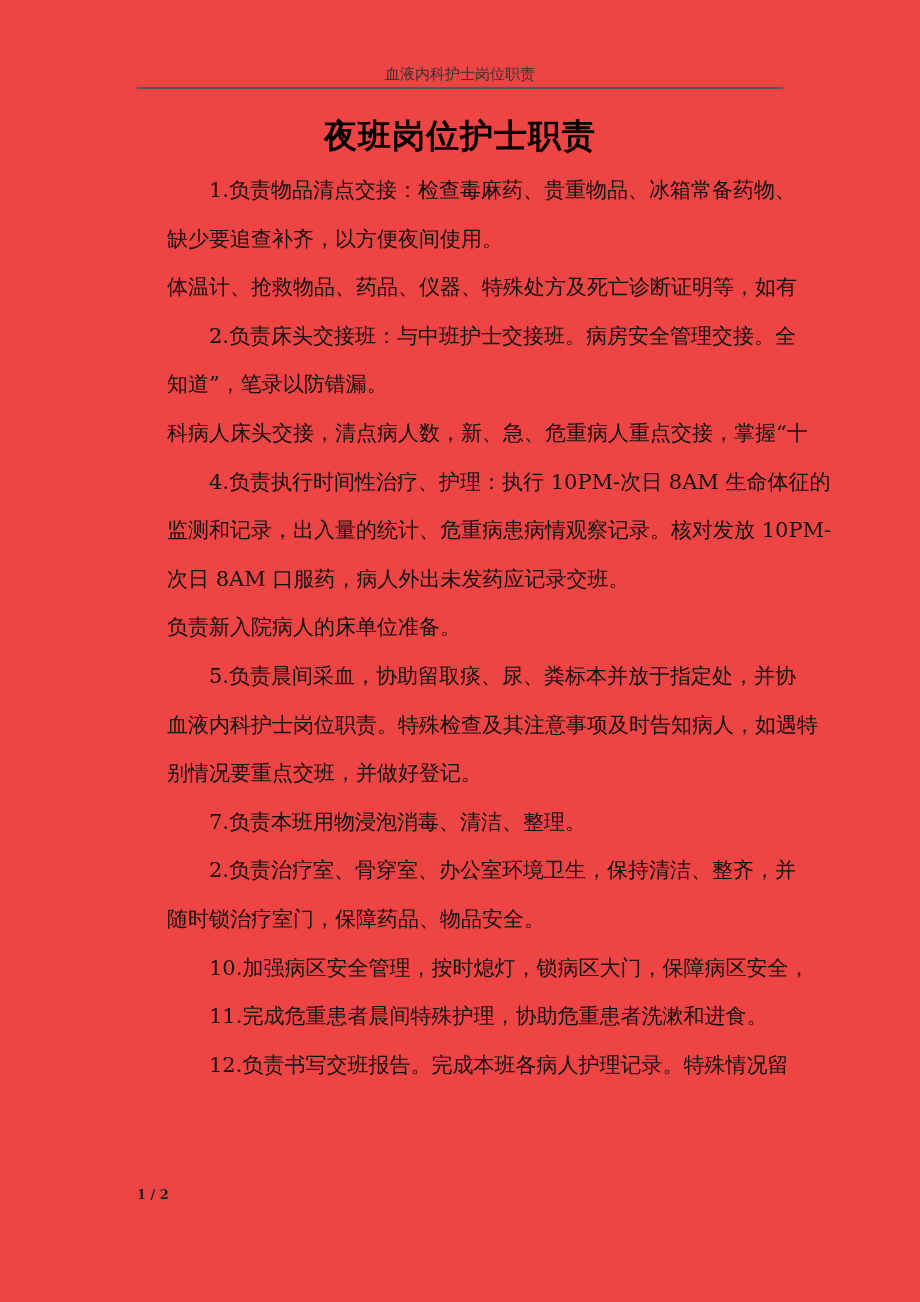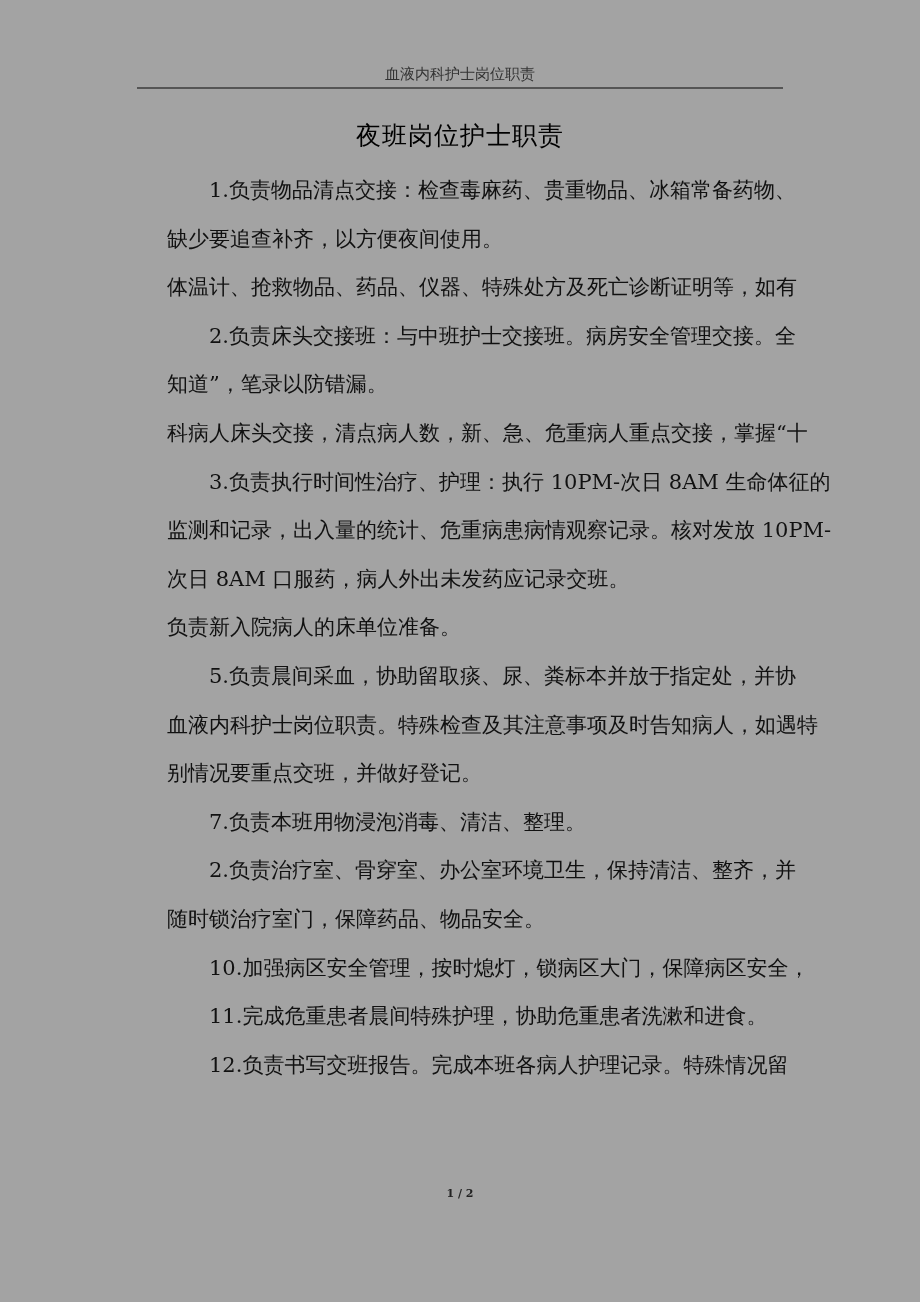--- a/index.html
+++ b/index.html
@@ -13,21 +13,21 @@
     position: relative;
     overflow: hidden;
     font-family: "DejaVu Serif", "Liberation Serif", serif;
     color: #111111;
   }
   .page {
     position: absolute;
     left: 0; top: 0;
     width: 920px;
     height: 1302px;
-    background: #a3a3a3;
+    background: #ef4444;
   }
   .running-header {
     position: absolute;
     left: 137px;
     width: 646px;
     top: 64px;
     text-align: center;
     font-size: 15px;
     line-height: 20px;
     color: #333333;
@@ -39,23 +39,23 @@
     top: 87px;
     height: 0;
     border-top: 2px solid #555555;
   }
   .doc-title {
     position: absolute;
     left: 137px;
     width: 646px;
     top: 114px;
     text-align: center;
-    font-size: 25px;
+    font-size: 33px;
     line-height: 44px;
-    font-weight: normal;
+    font-weight: bold;
     letter-spacing: 1px;
     color: #000000;
   }
   .body-text {
     position: absolute;
     left: 139px;
     width: 644px;
     top: 166px;
   }
   .para {
@@ -80,22 +80,22 @@
     text-align-last: left;
   }
   .para .line.rest {
     text-indent: 0;
   }
   .page-number {
     position: absolute;
     left: 137px;
     width: 646px;
     top: 1187px;
-    text-align: center;
-    font-size: 11px;
+    text-align: left;
+    font-size: 13px;
     font-weight: bold;
     color: #222222;
   }
 </style>
 </head>
 <body>
 
 <div class="page">
 
   <div class="running-header">血液内科护士岗位职责</div>
@@ -111,21 +111,21 @@
       <span class="line rest">体温计、抢救物品、药品、仪器、特殊处方及死亡诊断证明等，如有</span>
     </p>
 
     <p class="para">
       <span class="line first">2.负责床头交接班：与中班护士交接班。病房安全管理交接。全</span>
       <span class="line rest last">知道”，笔录以防错漏。</span>
       <span class="line rest">科病人床头交接，清点病人数，新、急、危重病人重点交接，掌握“十</span>
     </p>
 
     <p class="para">
-      <span class="line first">3.负责执行时间性治疗、护理：执行 10PM-次日 8AM 生命体征的</span>
+      <span class="line first">4.负责执行时间性治疗、护理：执行 10PM-次日 8AM 生命体征的</span>
       <span class="line rest">监测和记录，出入量的统计、危重病患病情观察记录。核对发放 10PM-</span>
       <span class="line rest last">次日 8AM 口服药，病人外出未发药应记录交班。</span>
     </p>
 
     <p class="para">
       <span class="line rest last">负责新入院病人的床单位准备。</span>
     </p>
 
     <p class="para">
       <span class="line first">5.负责晨间采血，协助留取痰、尿、粪标本并放于指定处，并协</span>

